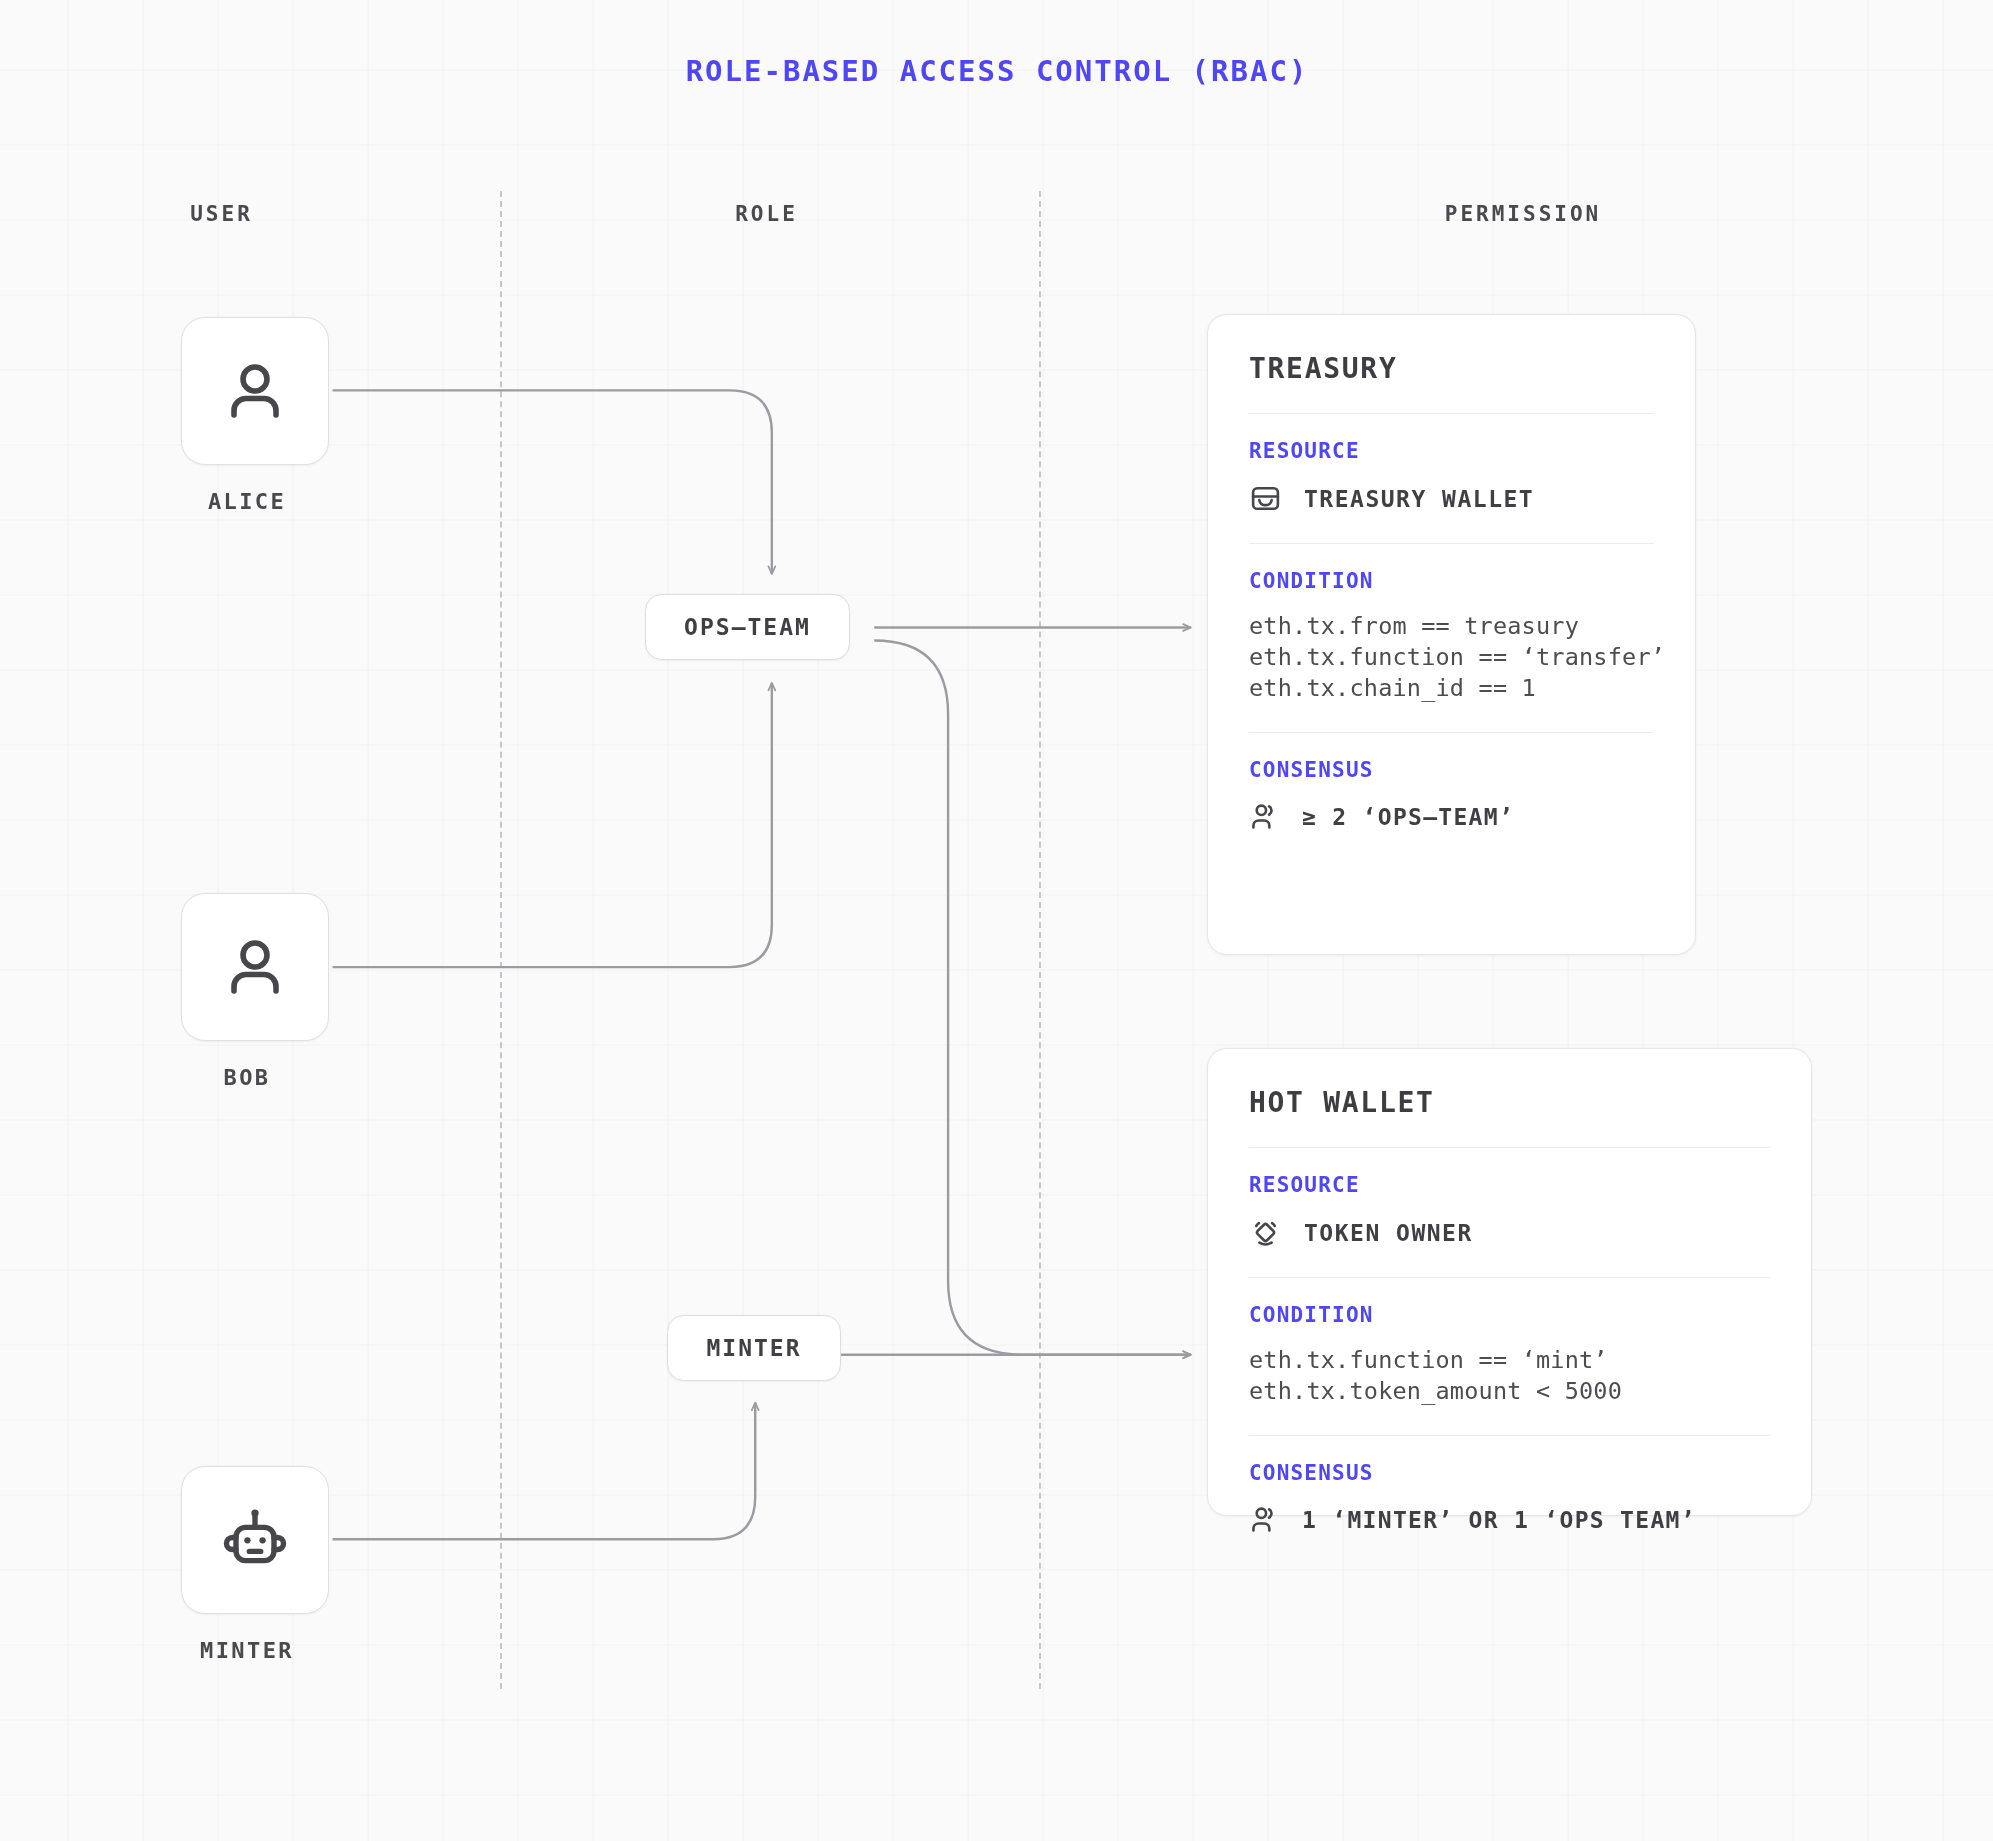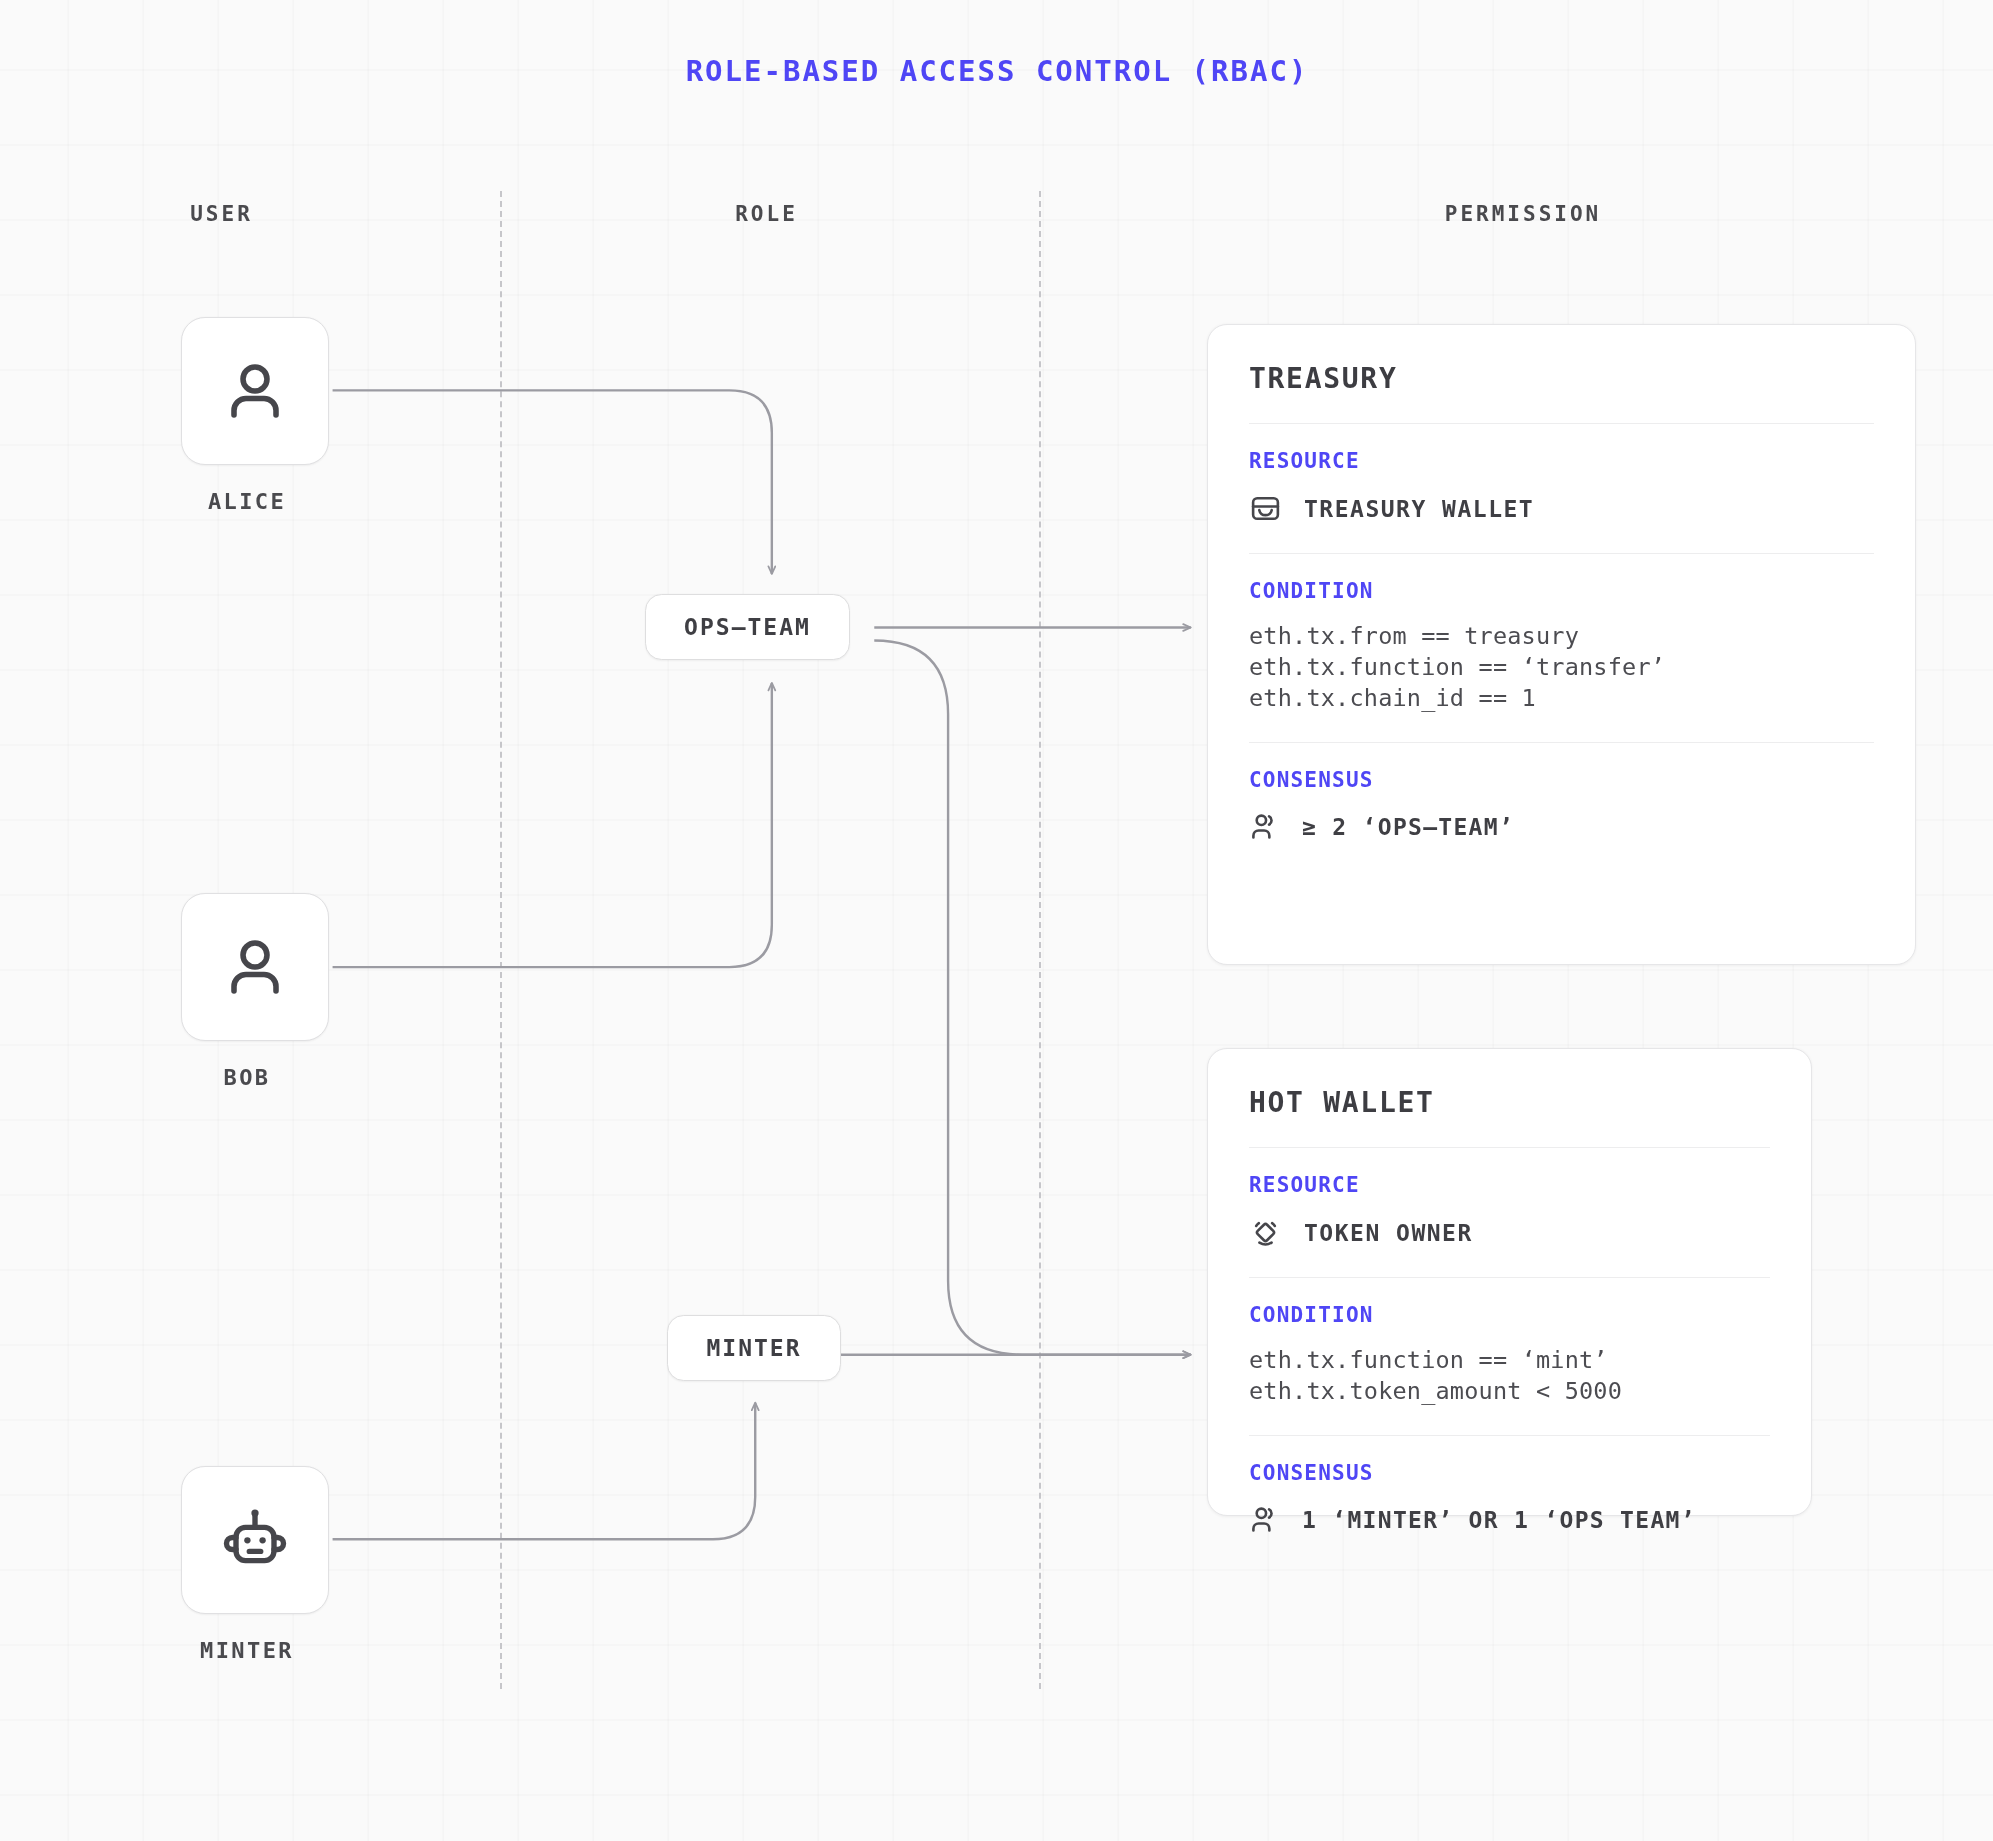--- a/index.html
+++ b/index.html
@@ -132,21 +132,21 @@
   
   .perm-card {
     position: absolute;
     background: #ffffff;
     border: 1.4px solid #e6e6e8;
     border-radius: 20px;
     box-shadow: 0 0.9px 2.8px rgba(16,16,20,0.05);
     box-sizing: border-box;
     padding: 37px 41px 35px 41px;
   }
-  #card-treasury  { top: 324px;  left: 1207px; width: 709px; height: 641px; }
+  #card-treasury  { top: 314px;  left: 1207px; width: 489px; height: 641px; }
   #card-hotwallet { top: 1048px; left: 1207px; width: 605px; height: 468px; }
 
   .card-title {
     font-family: "DejaVu Sans Mono", monospace;
     font-weight: bold;
     font-size: 28px;
     letter-spacing: 1.7px;
     color: #3d3d42;
     white-space: nowrap;
   }

